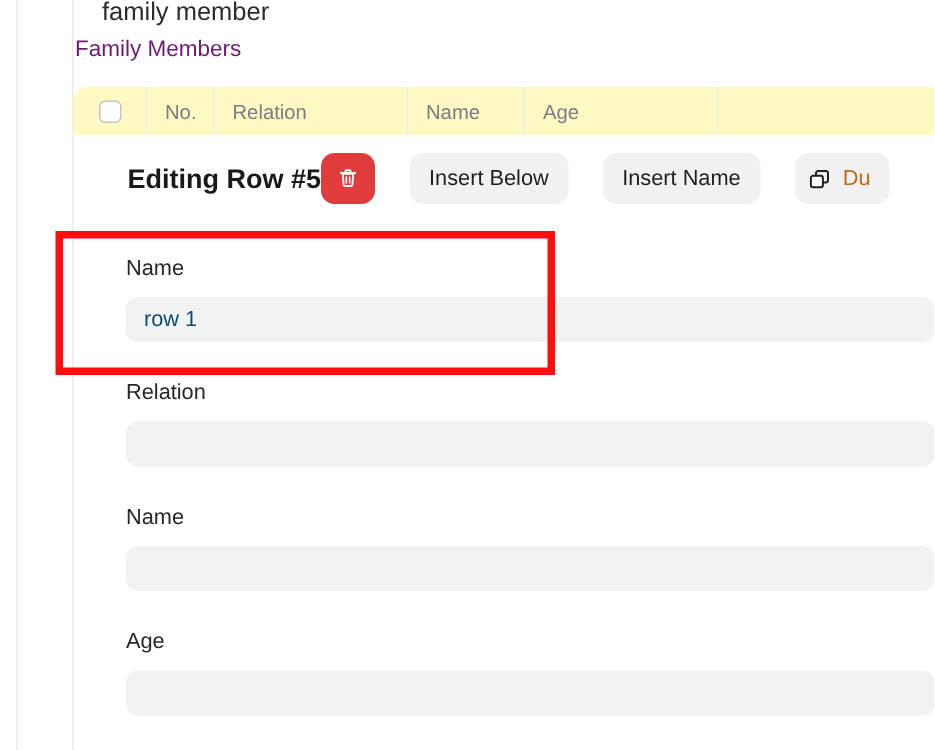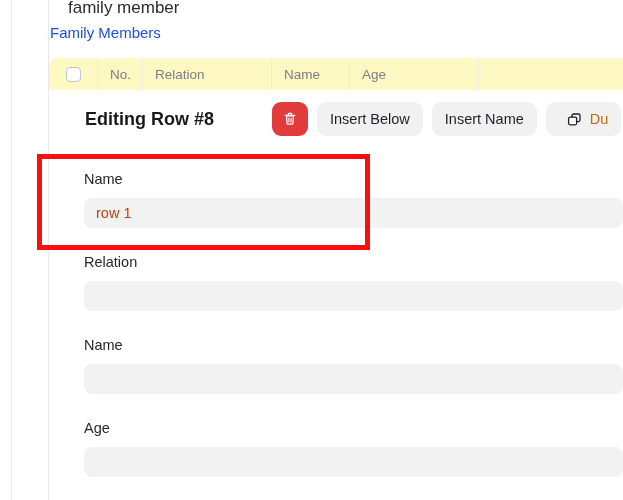--- a/index.html
+++ b/index.html
@@ -36,21 +36,21 @@
     line-height: 22px;
     color: #2a2c31;
     white-space: nowrap;
   }
   .section-label {
     position: absolute;
     left: 50px;
     top: 22px;
     font-size: 15px;
     line-height: 22px;
-    color: #1d4ed8;
+    color: #701a75;
     white-space: nowrap;
   }
 
   
   .table-head {
     position: absolute;
     left: 49px;
     top: 58px;
     right: 0;
     height: 32px;
@@ -110,22 +110,21 @@
   .panel-title {
     margin-left: 36px;
     font-size: 18px;
     font-weight: bold;
     color: #18191d;
     white-space: nowrap;
   }
   .toolbar-actions {
     display: flex;
     align-items: flex-start;
-    gap: 9px;
-    margin-left: 58px;
+    gap: 23px;
   }
   .btn {
     height: 34px;
     border-radius: 9px;
     border: none;
     font-family: "Liberation Sans", sans-serif;
     font-size: 14.5px;
     display: flex;
     align-items: center;
     justify-content: center;
@@ -139,21 +138,21 @@
     color: #ffffff;
     padding: 0;
   }
   .btn-ghost {
     background: #f1f1f2;
     color: #1d1f24;
     padding: 0 13px;
   }
   .btn-ghost.with-icon {
     gap: 7px;
-    padding-left: 20px;
+    padding-left: 8px;
   }
   .copy-ic { flex: 0 0 auto; display: block; }
   .dup-label { color: #c06a15; }
 
   
   .field {
     position: absolute;
     left: 35px;
     right: 0;
   }
@@ -165,21 +164,21 @@
     white-space: nowrap;
   }
   .field-input {
     height: 30px;
     background: #f2f2f3;
     border-radius: 8px;
     display: flex;
     align-items: center;
     padding: 0 12px;
     font-size: 14.5px;
-    color: #c2410c;
+    color: #0c4a6e;
     box-sizing: border-box;
     white-space: nowrap;
     overflow: hidden;
   }
 
   .field-name1 { top: 80px; }
   .field-rel   { top: 163px; }
   .field-name2 { top: 246px; }
   .field-age   { top: 329px; }
 
@@ -210,21 +209,21 @@
   </div>
   <div class="th no">No.</div>
   <div class="th rel">Relation</div>
   <div class="th name">Name</div>
   <div class="th age">Age</div>
 </div>
 
 <div class="edit-panel">
 
   <div class="panel-toolbar">
-    <div class="panel-title">Editing Row #8</div>
+    <div class="panel-title">Editing Row #5</div>
 
     <div class="toolbar-actions">
       <button class="btn btn-danger">
         <svg width="16" height="16" viewBox="0 0 16 16">
           <path d="M3.2 4.3h9.6" stroke="#ffffff" stroke-width="1.25" stroke-linecap="round" fill="none"></path>
           <path d="M6.3 4.3V3.1c0-.35.28-.63.63-.63h2.14c.35 0 .63.28.63.63v1.2" stroke="#ffffff" stroke-width="1.25" fill="none" stroke-linecap="round"></path>
           <path d="M4.5 4.8h7l-.55 7.3c-.04.52-.47.92-.99.92H6.04c-.52 0-.95-.4-.99-.92L4.5 4.8z" stroke="#ffffff" stroke-width="1.25" fill="none" stroke-linejoin="round"></path>
           <path d="M6.9 7v4M9.1 7v4" stroke="#ffffff" stroke-width="1.1" stroke-linecap="round" fill="none"></path>
         </svg>
       </button>

